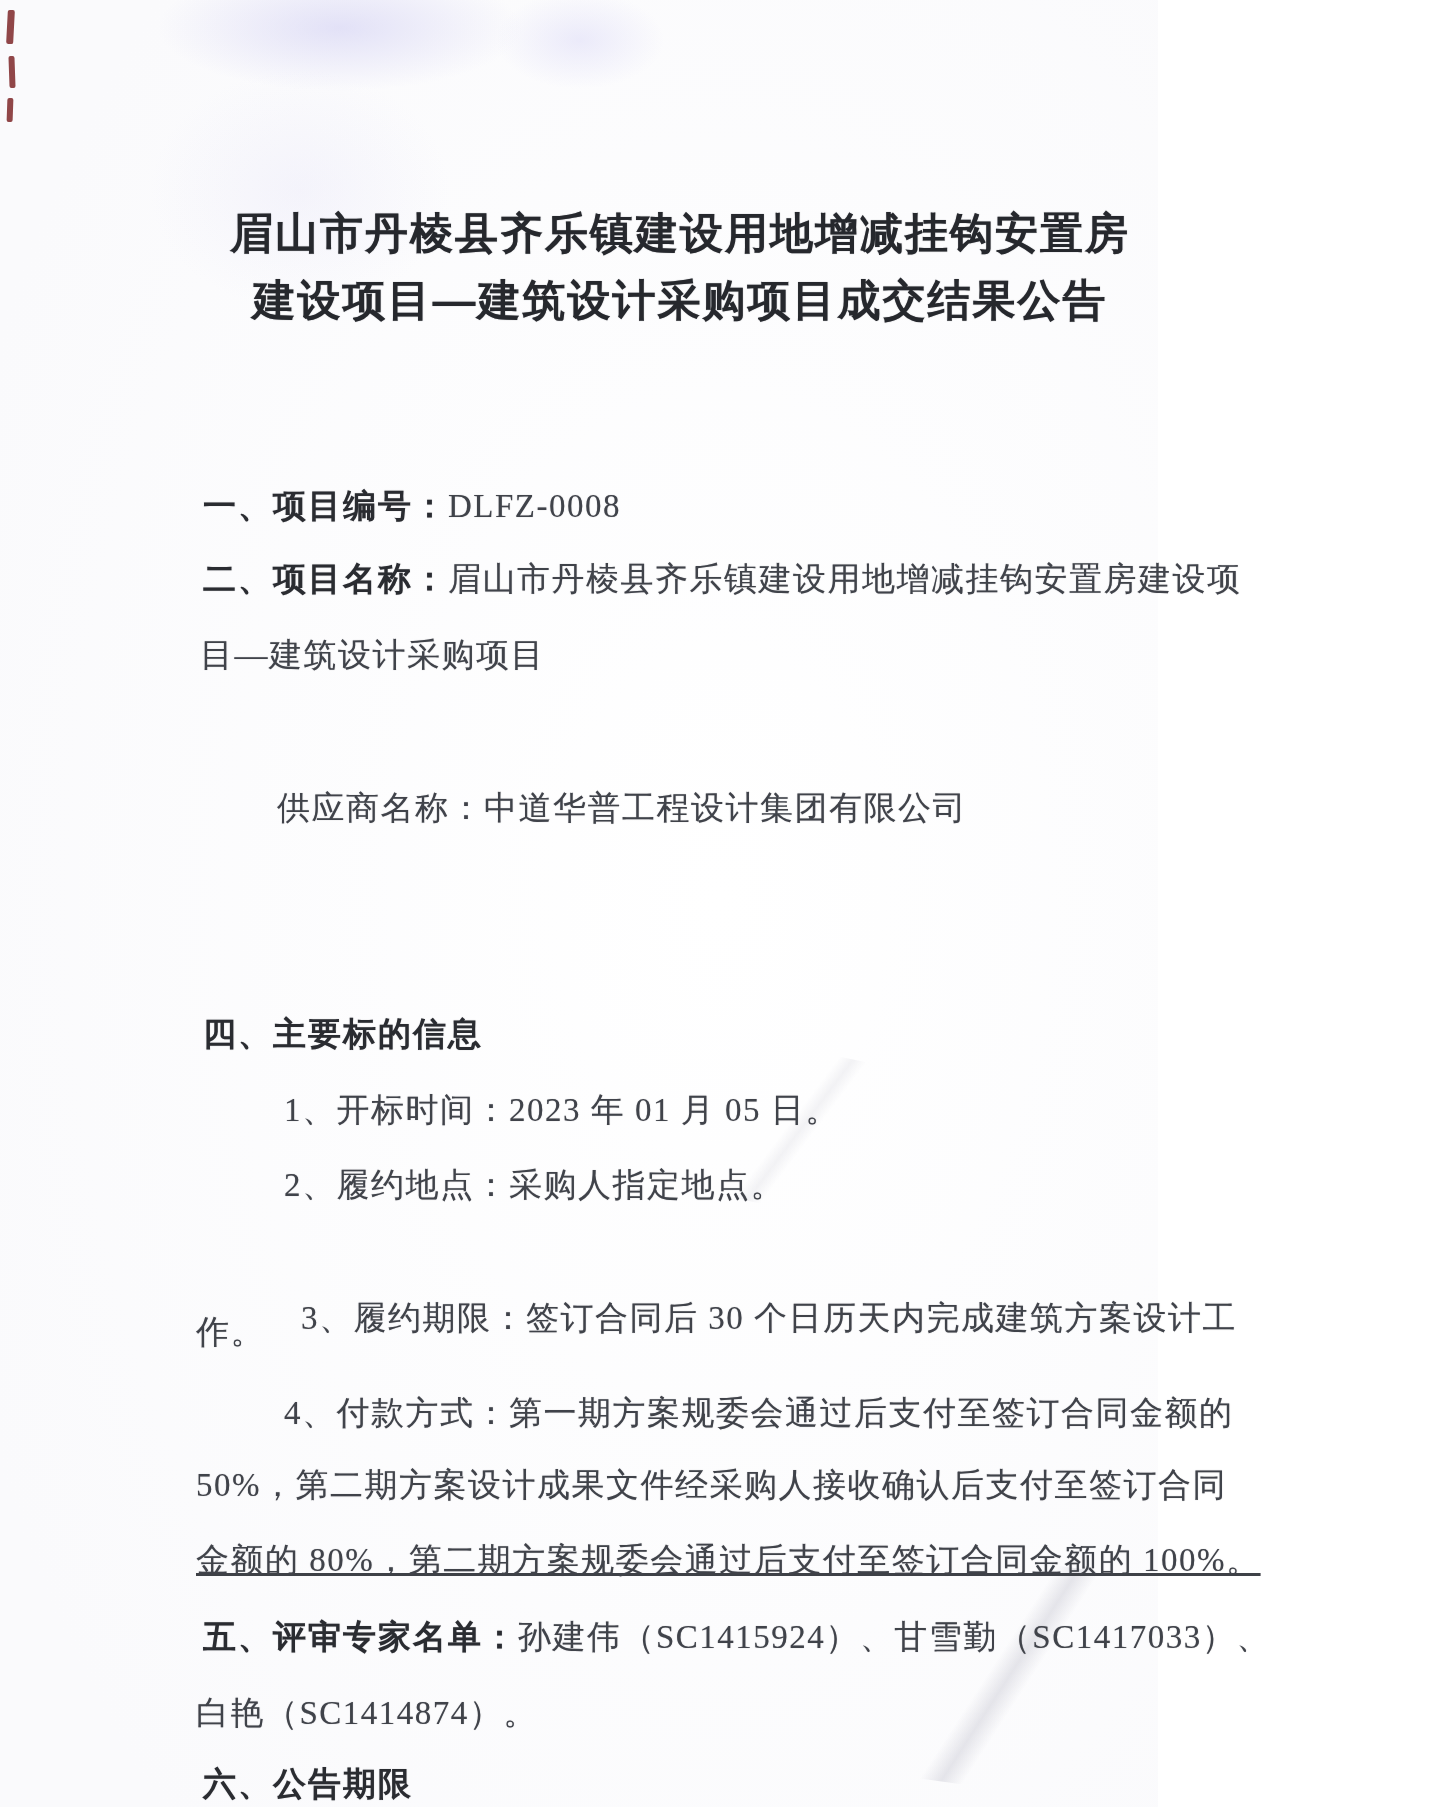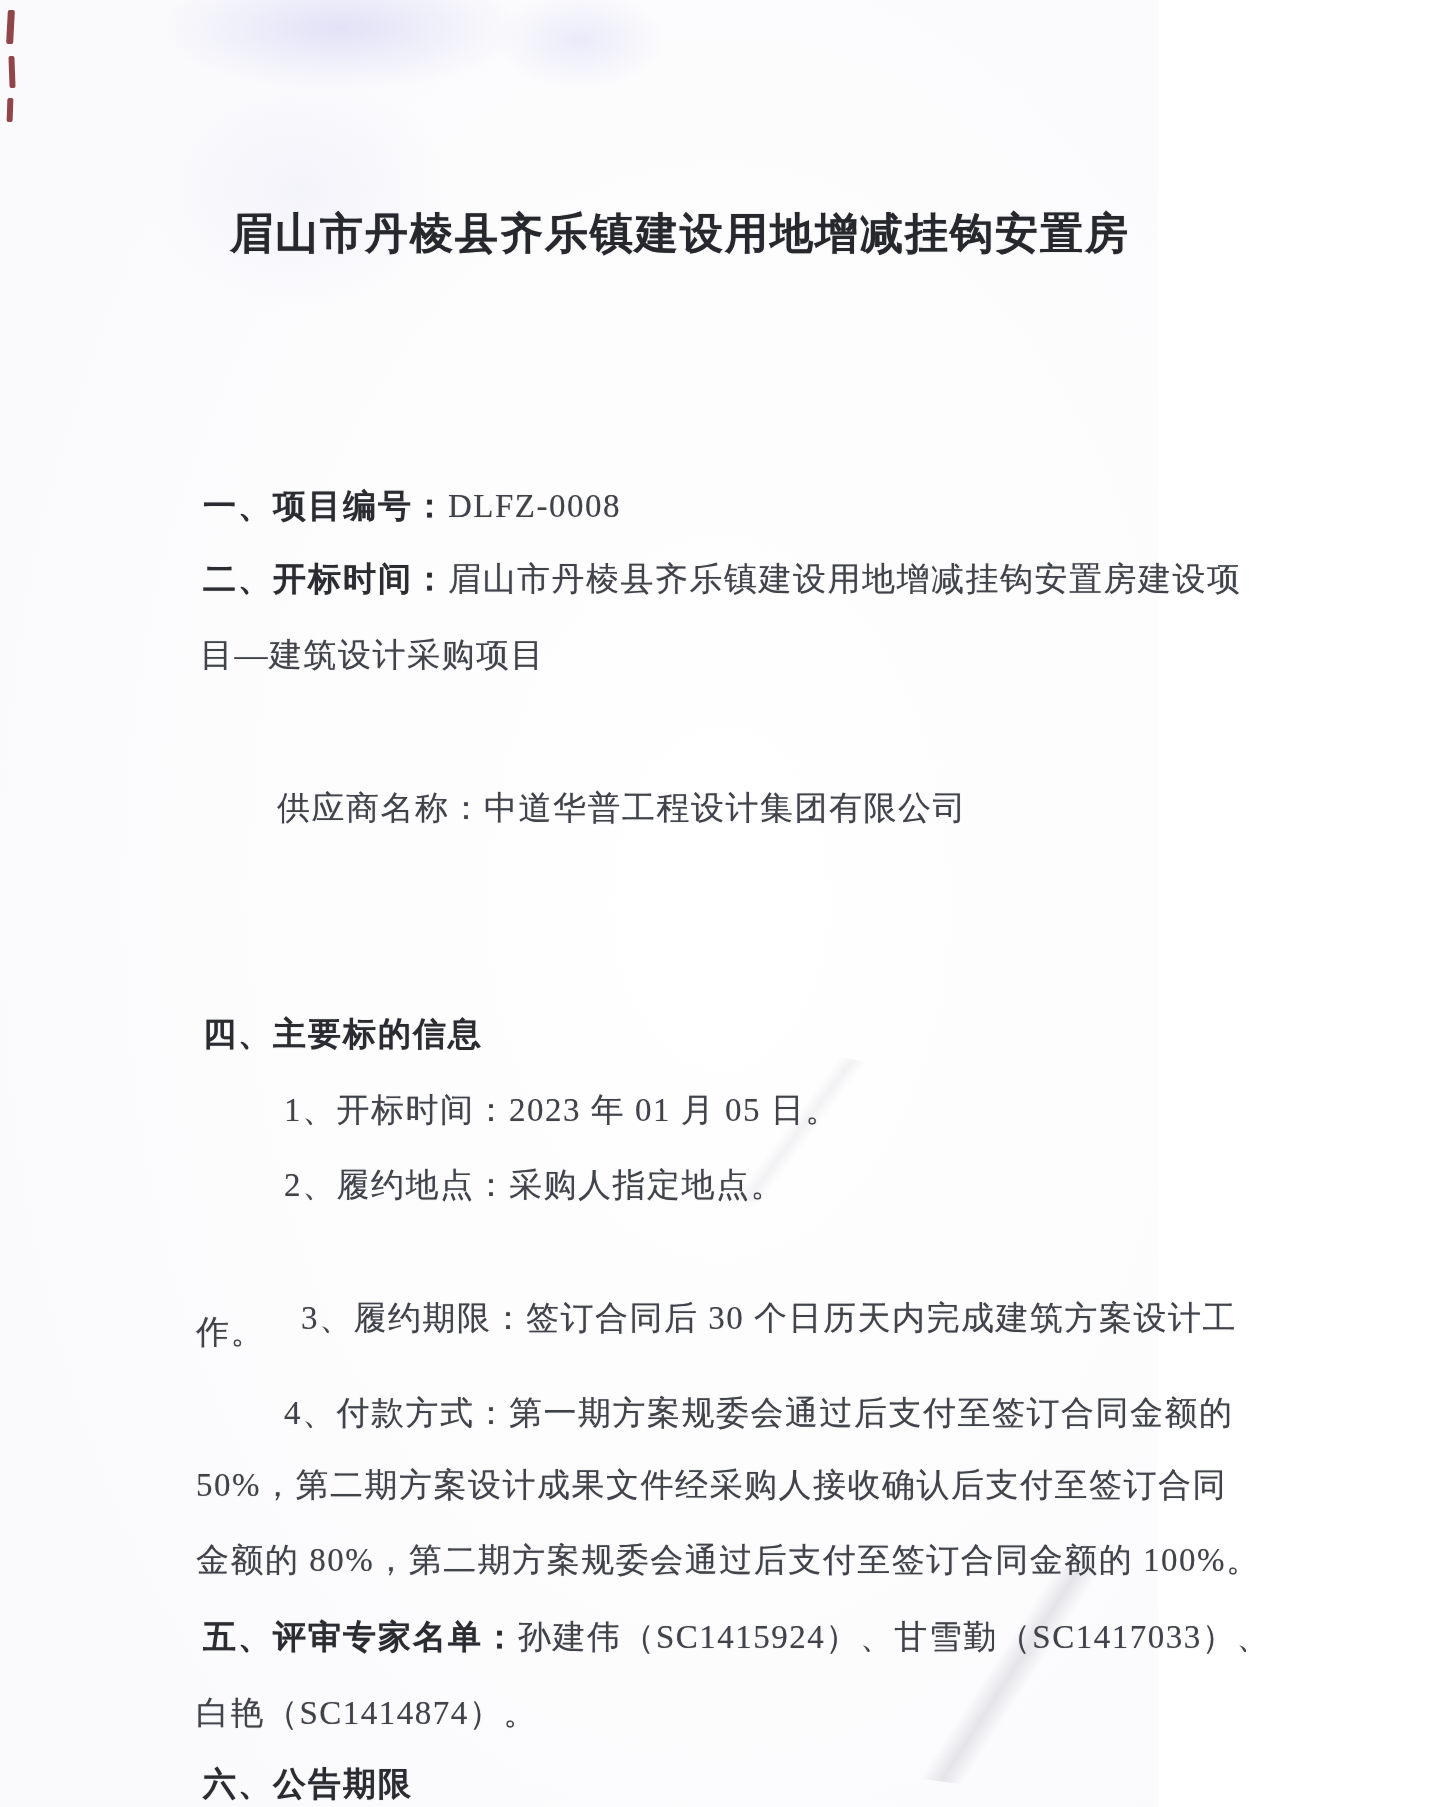--- a/index.html
+++ b/index.html
@@ -74,27 +74,28 @@
 <div class="page">
 
   <div class="red-mark" style="left:7px; top:10px; width:7px; height:34px; transform:rotate(3deg);"></div>
   <div class="red-mark" style="left:9px; top:56px; width:6px; height:32px; transform:rotate(-2deg);"></div>
   <div class="red-mark" style="left:7px; top:98px; width:6px; height:24px; transform:rotate(2deg);"></div>
 
   <div class="scratch" style="left:850px; top:1560px; width:320px; height:230px; transform:rotate(8deg);"></div>
   <div class="scratch" style="left:700px; top:1050px; width:200px; height:160px; transform:rotate(12deg); opacity:0.5;"></div>
 
   <div class="title" style="top:205px;">眉山市丹棱县齐乐镇建设用地增减挂钩安置房</div>
+  <div class="title" style="top:272px;">建设项目—建筑设计采购项目成交结果公告</div>
 
   <div class="line" style="left:203px; top:483px;">
     <span class="lbl">一、项目编号：</span><span class="val">DLFZ-0008</span>
   </div>
 
   <div class="line" style="left:203px; top:556px;">
-    <span class="lbl">二、开标时间：</span><span class="val">眉山市丹棱县齐乐镇建设用地增减挂钩安置房建设项</span>
+    <span class="lbl">二、项目名称：</span><span class="val">眉山市丹棱县齐乐镇建设用地增减挂钩安置房建设项</span>
   </div>
 
   <div class="line" style="left:200px; top:633px;">
     <span class="val">目—建筑设计采购项目</span>
   </div>
 
 
   <div class="line" style="left:277px; top:786px;">
     <span class="val">供应商名称：中道华普工程设计集团有限公司</span>
   </div>
@@ -122,21 +123,21 @@
   </div>
 
   <div class="line" style="left:284px; top:1391px;">
     <span class="val">4、付款方式：第一期方案规委会通过后支付至签订合同金额的</span>
   </div>
 
   <div class="line" style="left:196px; top:1463px;">
     <span class="val">50%，第二期方案设计成果文件经采购人接收确认后支付至签订合同</span>
   </div>
 
-  <div class="line" style="left:196px; top:1538px;">
+  <div class="line" style="left:196px; top:1538px;text-decoration:underline;">
     <span class="val">金额的 80%，第二期方案规委会通过后支付至签订合同金额的 100%。</span>
   </div>
 
   <div class="line" style="left:203px; top:1614px;">
     <span class="lbl">五、评审专家名单：</span><span class="val">孙建伟（SC1415924）、甘雪勤（SC1417033）、</span>
   </div>
 
   <div class="line" style="left:196px; top:1691px;">
     <span class="val">白艳（SC1414874）。</span>
   </div>

